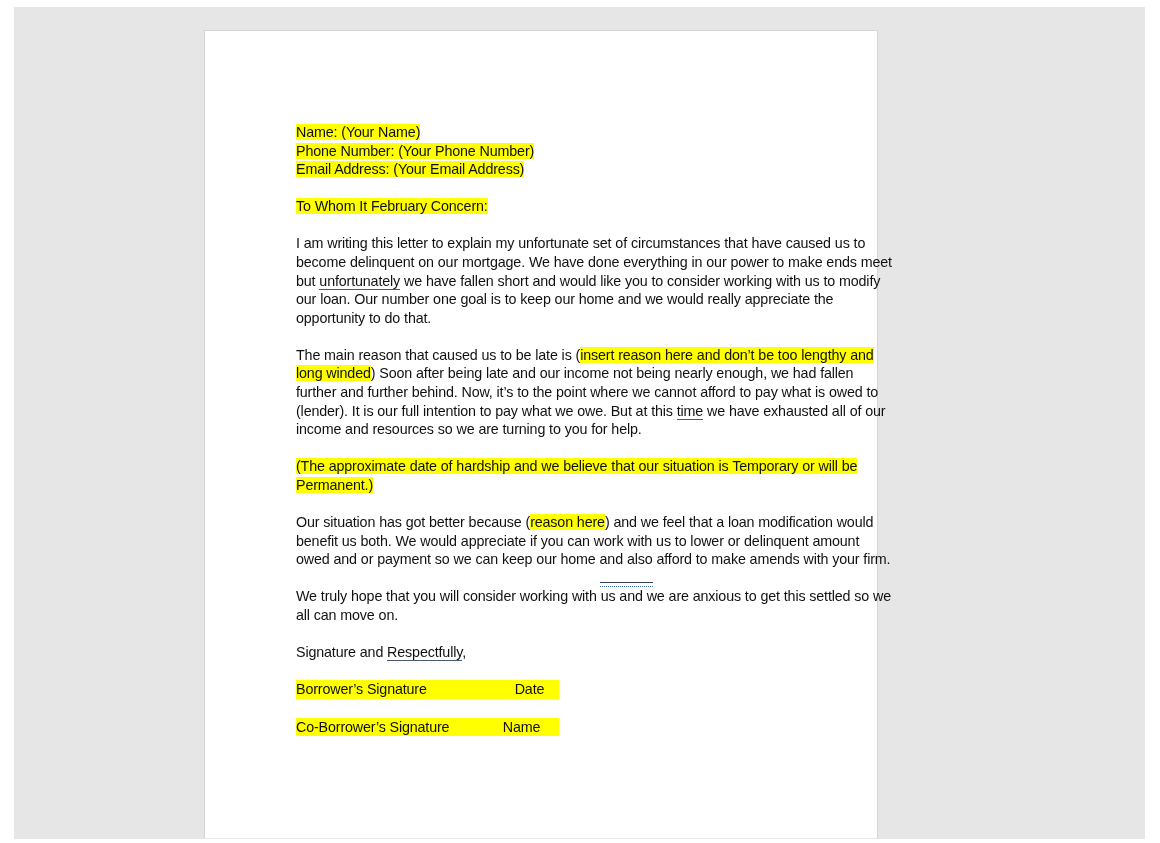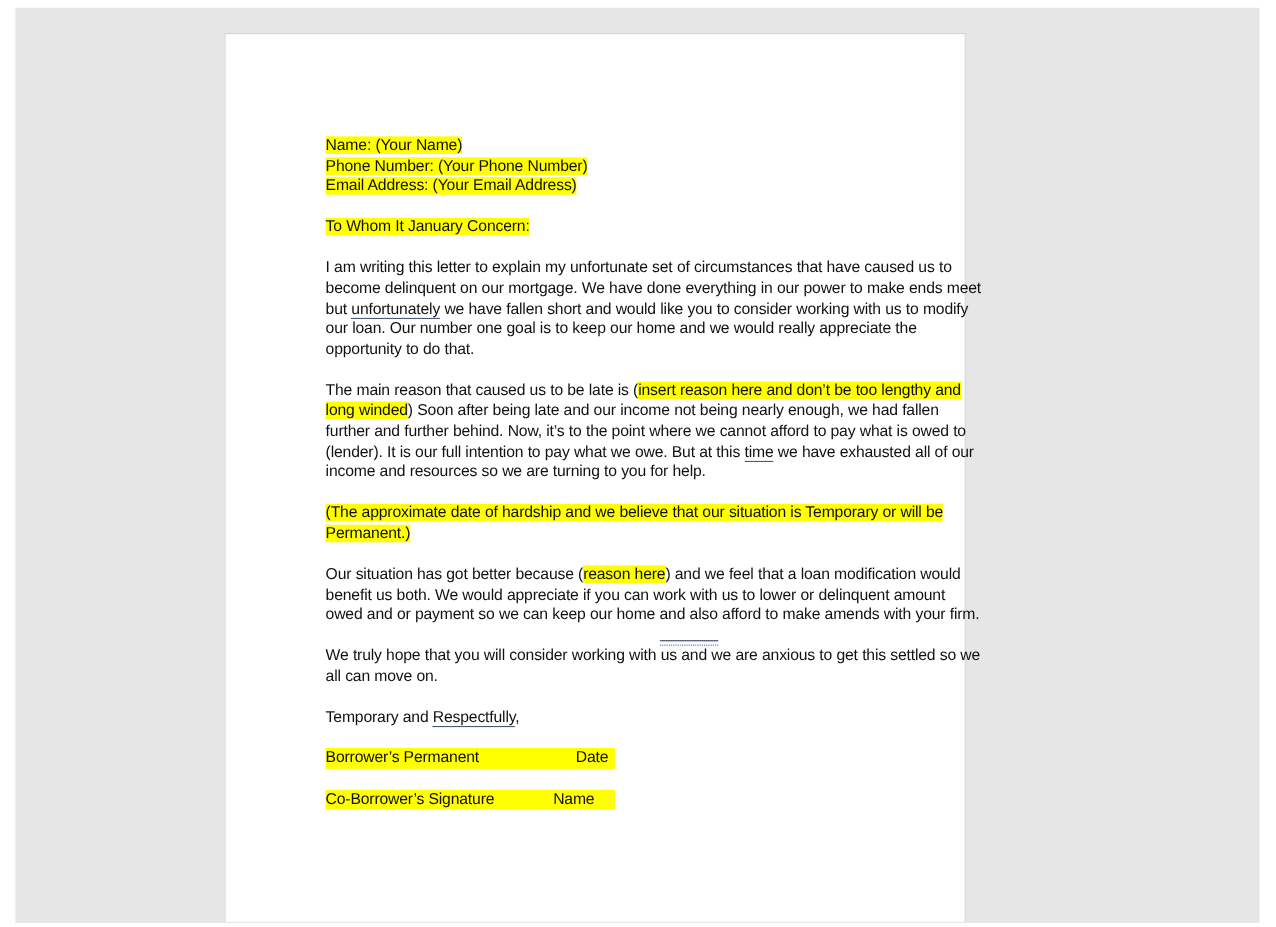--- a/index.html
+++ b/index.html
@@ -105,37 +105,37 @@
     <div class="page-sheet">
       <div class="page-body">
 
         <div class="blk header-lines">
           <span class="header-line"><span class="hl">Name: (Your Name)</span></span>
           <span class="header-line"><span class="hl">Phone Number: (Your Phone Number)</span></span>
           <span class="header-line"><span class="hl">Email Address: (Your Email Address)</span></span>
         </div>
 
         <div class="blk concern">
-          <span class="hl">To Whom It January Concern:</span>
+          <span class="hl">To Whom It February Concern:</span>
         </div>
 
         <p class="blk para"><span>I am writing this letter to explain my unfortunate set of circumstances that have caused us to become delinquent on our mortgage. We have done everything in our power to make ends meet but </span><span class="u-solid">unfortunately</span><span> we have fallen short and would like you to consider working with us to modify our loan. Our number one goal is to keep our home and we would really appreciate the opportunity to do that.</span></p>
 
         <p class="blk para"><span>The main reason that caused us to be late is (</span><span class="hl">insert reason here and don’t be too lengthy and long winded</span><span>) Soon after being late and our income not being nearly enough, we had fallen further and further behind. Now, it’s to the point where we cannot afford to pay what is owed to (lender). It is our full intention to pay what we owe. But at this </span><span class="u-solid">time</span><span> we have exhausted all of our income and resources so we are turning to you for help.</span></p>
 
         <p class="blk para"><span class="hl">(The approximate date of hardship and we believe that our situation is Temporary or will be Permanent.)</span></p>
 
         <p class="blk para"><span>Our situation has got better because (</span><span class="hl">reason here</span><span>) and we feel that a loan modification would benefit us both. We would appreciate if you can work with us to lower or delinquent amount owed and or payment so we can keep our home </span><span class="u-grammar">and also</span><span> afford to make amends with your firm.</span></p>
 
         <p class="blk para"><span>We truly hope that you will consider working with us and we are anxious to get this settled so we all can move on.</span></p>
 
-        <p class="blk para"><span>Temporary and </span><span class="u-solid">Respectfully</span><span>,</span></p>
+        <p class="blk para"><span>Signature and </span><span class="u-solid">Respectfully</span><span>,</span></p>
 
         <div class="sig-block">
-          <div><span class="sig-row">Borrower’s Permanent                       Date</span></div>
+          <div><span class="sig-row">Borrower’s Signature                       Date</span></div>
           <div class="sig-spacer"></div>
           <div><span class="sig-row">Co-Borrower’s Signature              Name</span></div>
         </div>
 
       </div>
     </div>
   </div>
 </div>
 
 </body></html>

